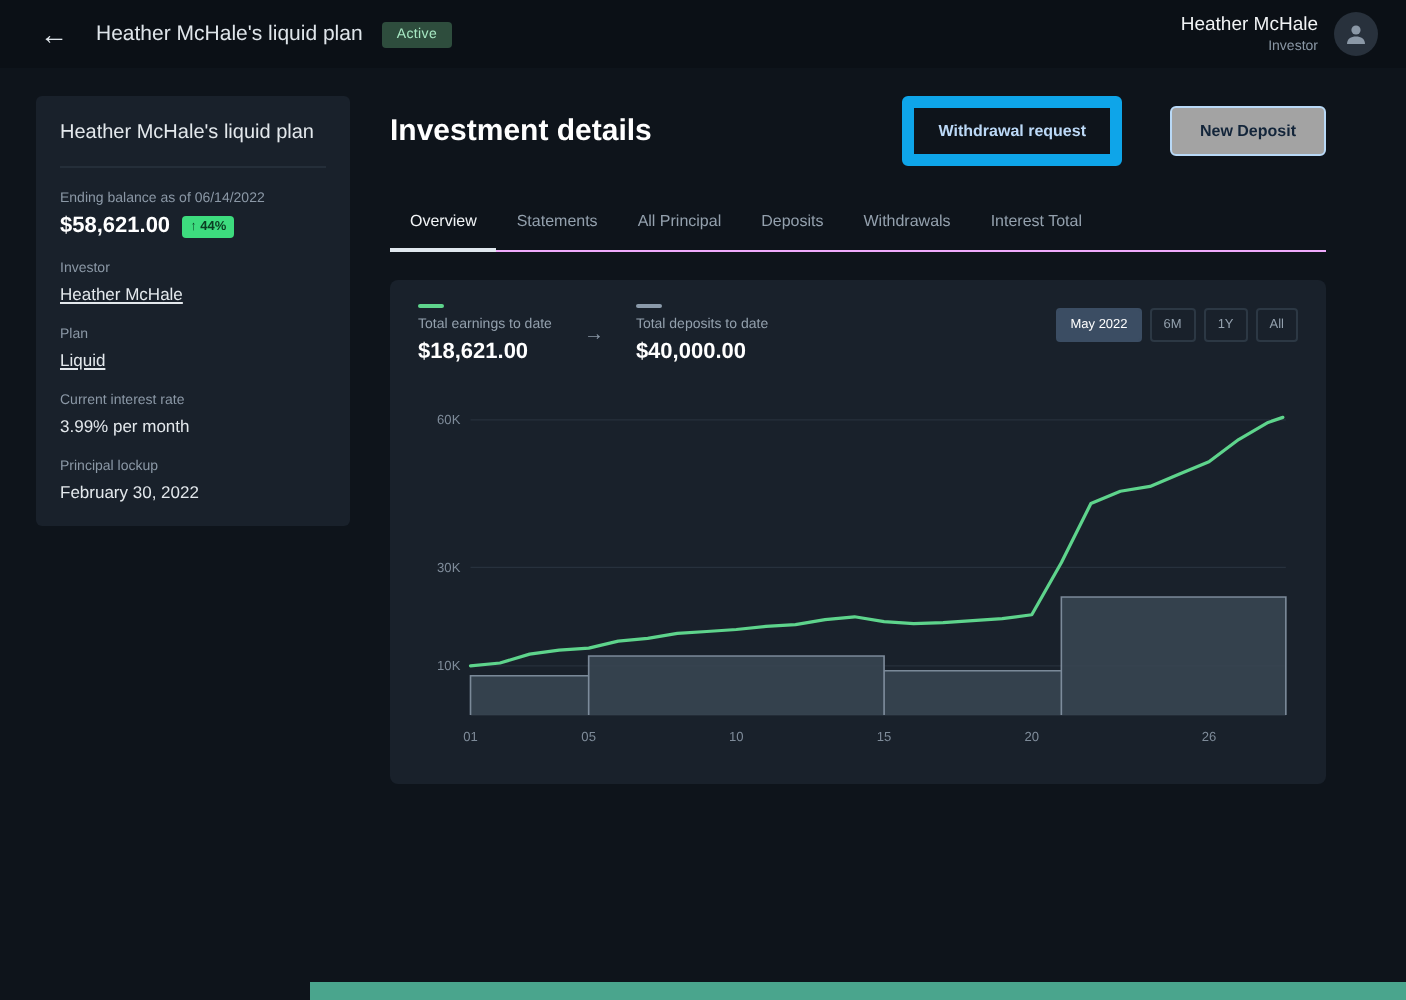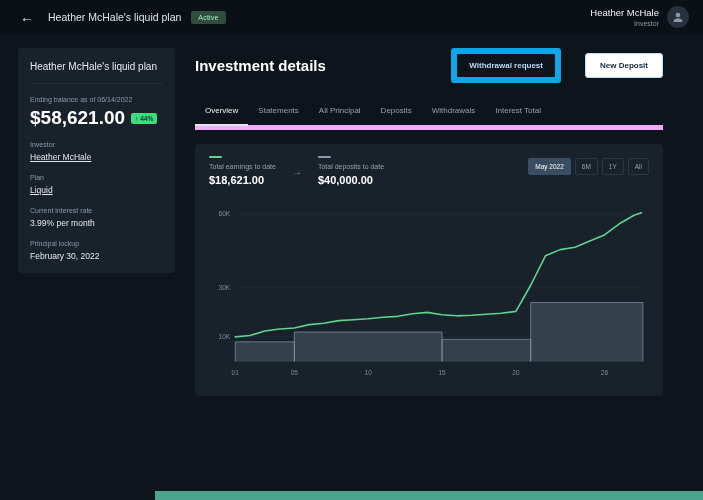--- a/index.html
+++ b/index.html
@@ -33,44 +33,44 @@
   
   .content { display:flex; align-items:flex-start; padding:14px 40px 0 18px; }
   
   .sidebar-card {
     width:157px; background:#19212b; border-radius:3px; padding:12px;
     flex-shrink:0;
   }
   .sidebar-title { font-size:10px; color:#e3e8ec; line-height:1.3; padding-bottom:10px; border-bottom:1px solid #242e39; }
   .field-label { font-size:7px; color:#8b98a6; margin-top:12px; }
   .balance-row { display:flex; align-items:center; gap:6px; margin-top:4px; }
-  .balance-value { font-size:19px; font-weight:bold; color:#ffffff; }
+  .balance-value { font-size:11px; font-weight:bold; color:#ffffff; }
   .change-badge {
     font-size:6.5px; font-weight:bold; background:#3ddc7e; color:#0b3d22;
     padding:2px 4px; border-radius:2px; white-space:nowrap;
   }
   .field-value { font-size:8.5px; color:#e3e8ec; margin-top:4px; }
   .field-link { text-decoration:underline; cursor:pointer; }
   
   .main { flex:1; margin-left:20px; min-width:0; }
   .main-header { display:flex; align-items:center;gap:12px; }
   .main-title { font-size:15px; font-weight:bold; color:#ffffff; }
   .header-spacer { flex:1; }
   .btn-outline {
     background:transparent; border:6px solid #0ea5e9; color:#bcd9f7;
     font-size:8px; font-weight:bold; padding:7px 12px; border-radius:3px; cursor:pointer;
     font-family:"Liberation Sans", sans-serif;
   }
   .btn-primary {
-    background:#ffffff; border:1px solid #b9d9f7; color:#13253a;
+    background:#a3a3a3; border:1px solid #b9d9f7; color:#13253a;
     font-size:8px; font-weight:bold; padding:7px 14px; border-radius:3px; cursor:pointer;
     margin-left:12px; font-family:"Liberation Sans", sans-serif;
   }
   
-  .tabs { display:flex; margin-top:16px; border-bottom:5px solid #f0abfc; }
+  .tabs { display:flex; margin-top:16px; border-bottom:1px solid #f0abfc; }
   .tab {
     font-size:8px; color:#93a0ad; padding:7px 10px 9px; cursor:pointer;
     border-bottom:2px solid transparent; margin-bottom:-1px;
   }
   .tab.active { color:#f1f4f6; border-bottom-color:#dfe7ee; }
   
   .chart-card { margin-top:14px; background:#19212b; border-radius:4px; padding:12px 14px 10px; }
   .legend-row { display:flex; align-items:flex-start; }
   .legend-item { }
   .legend-dash { width:13px; height:2px; border-radius:1px; margin-bottom:5px; }

